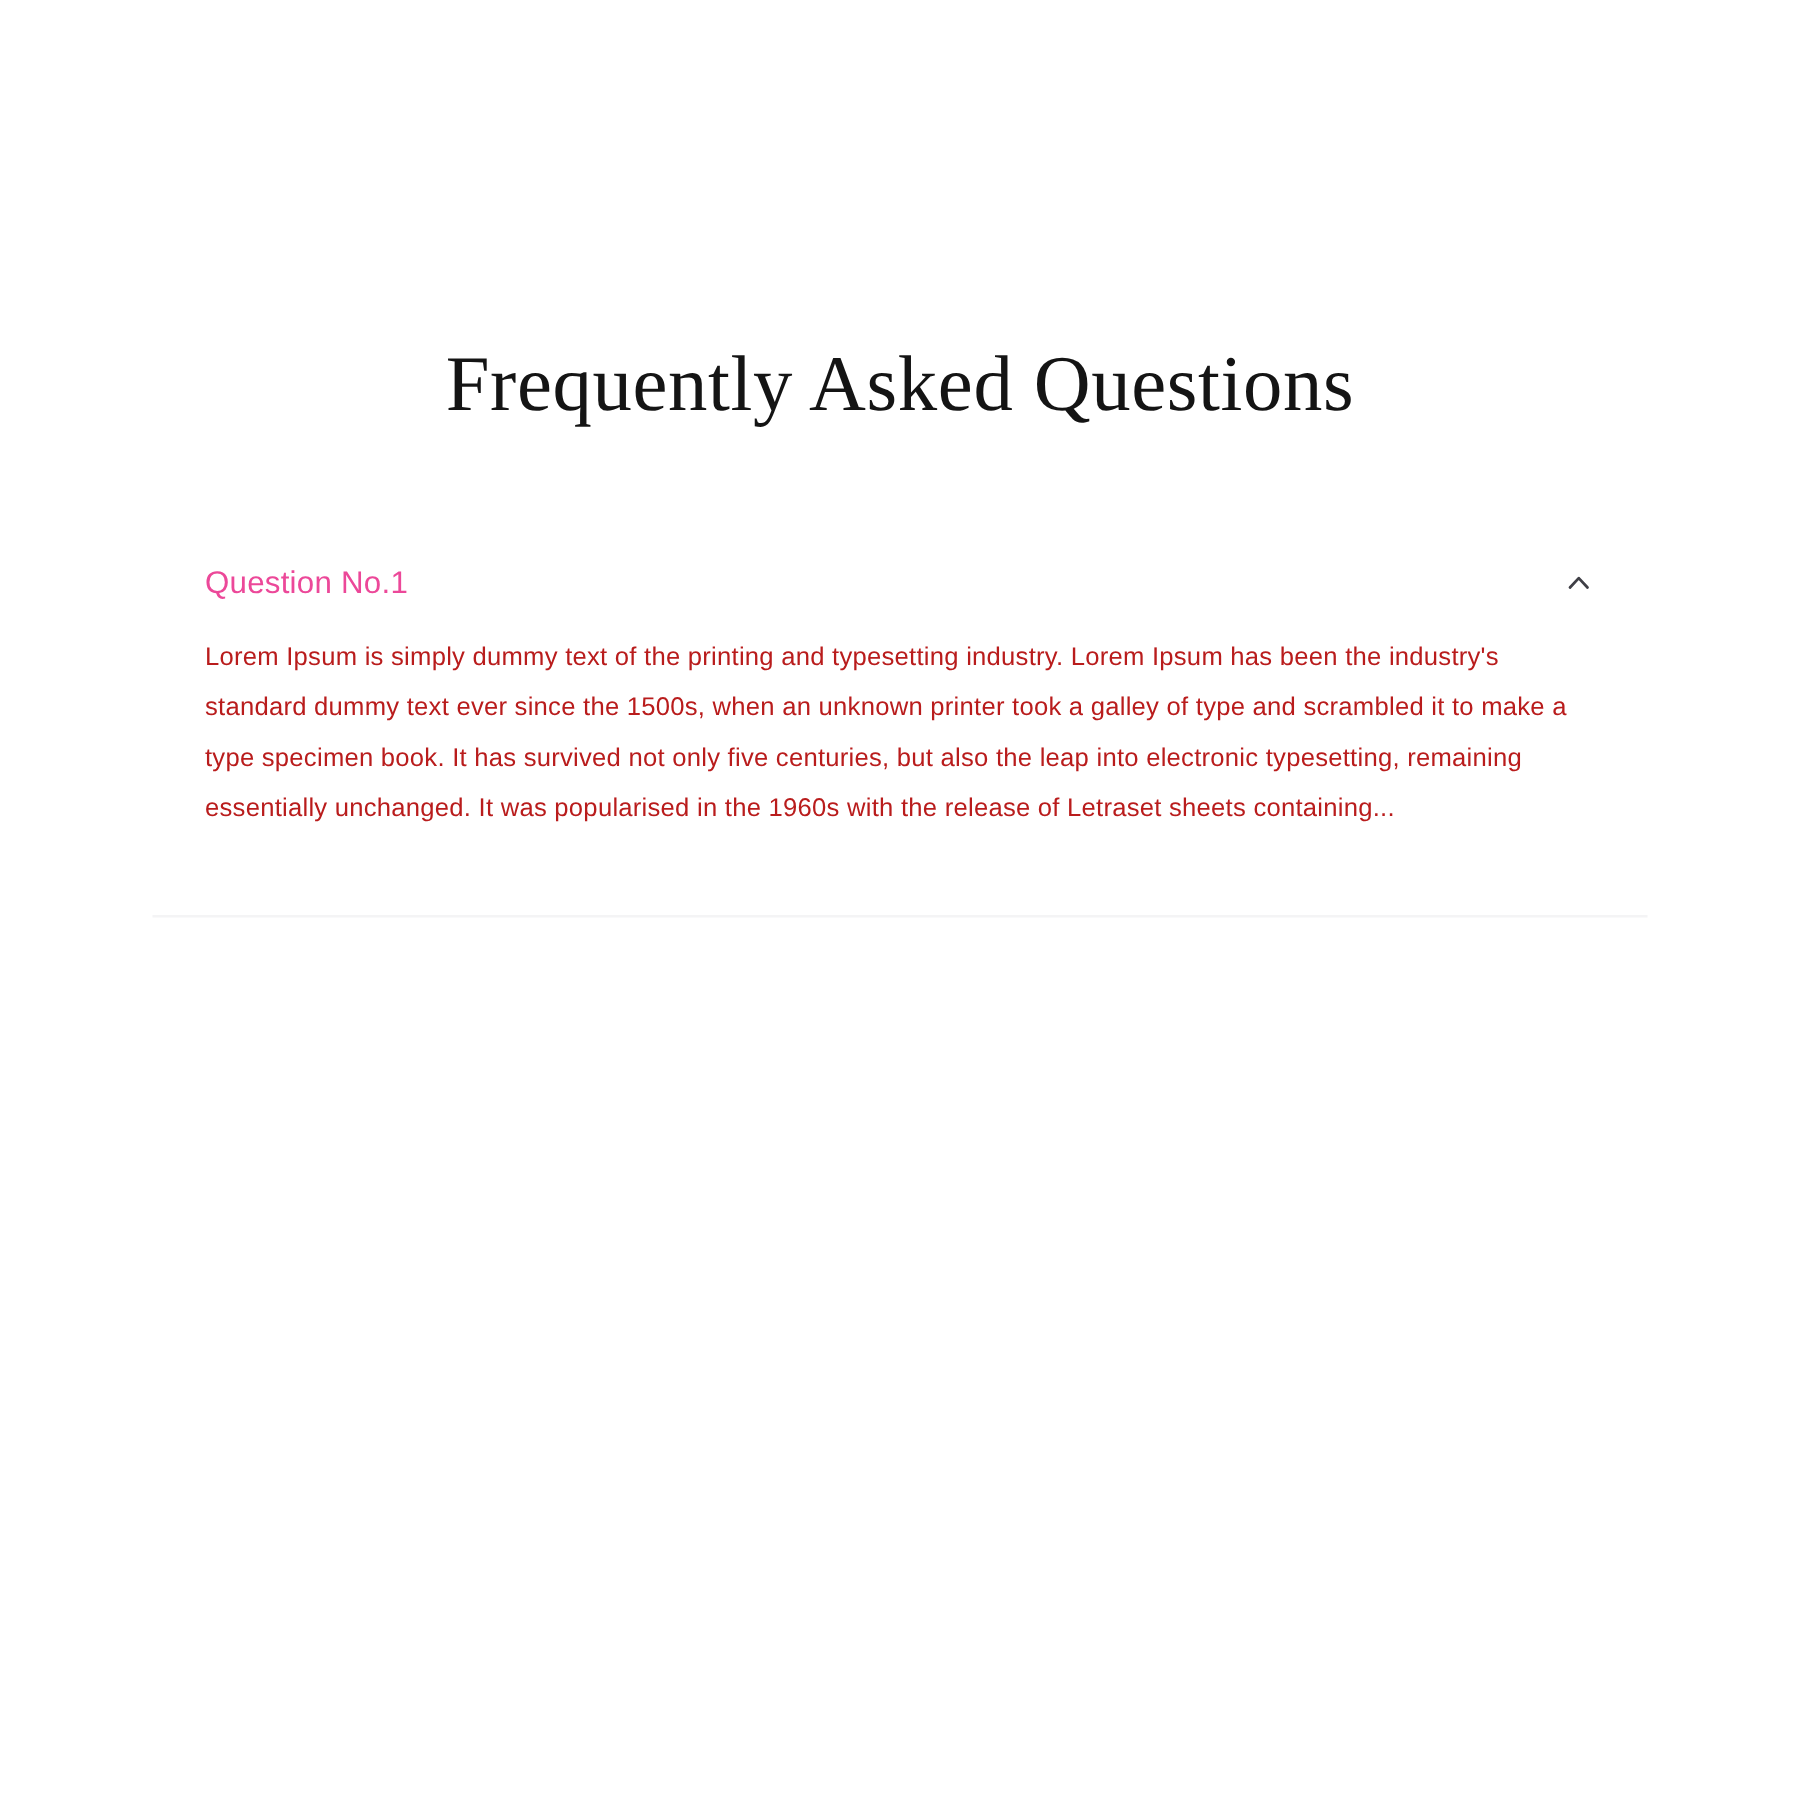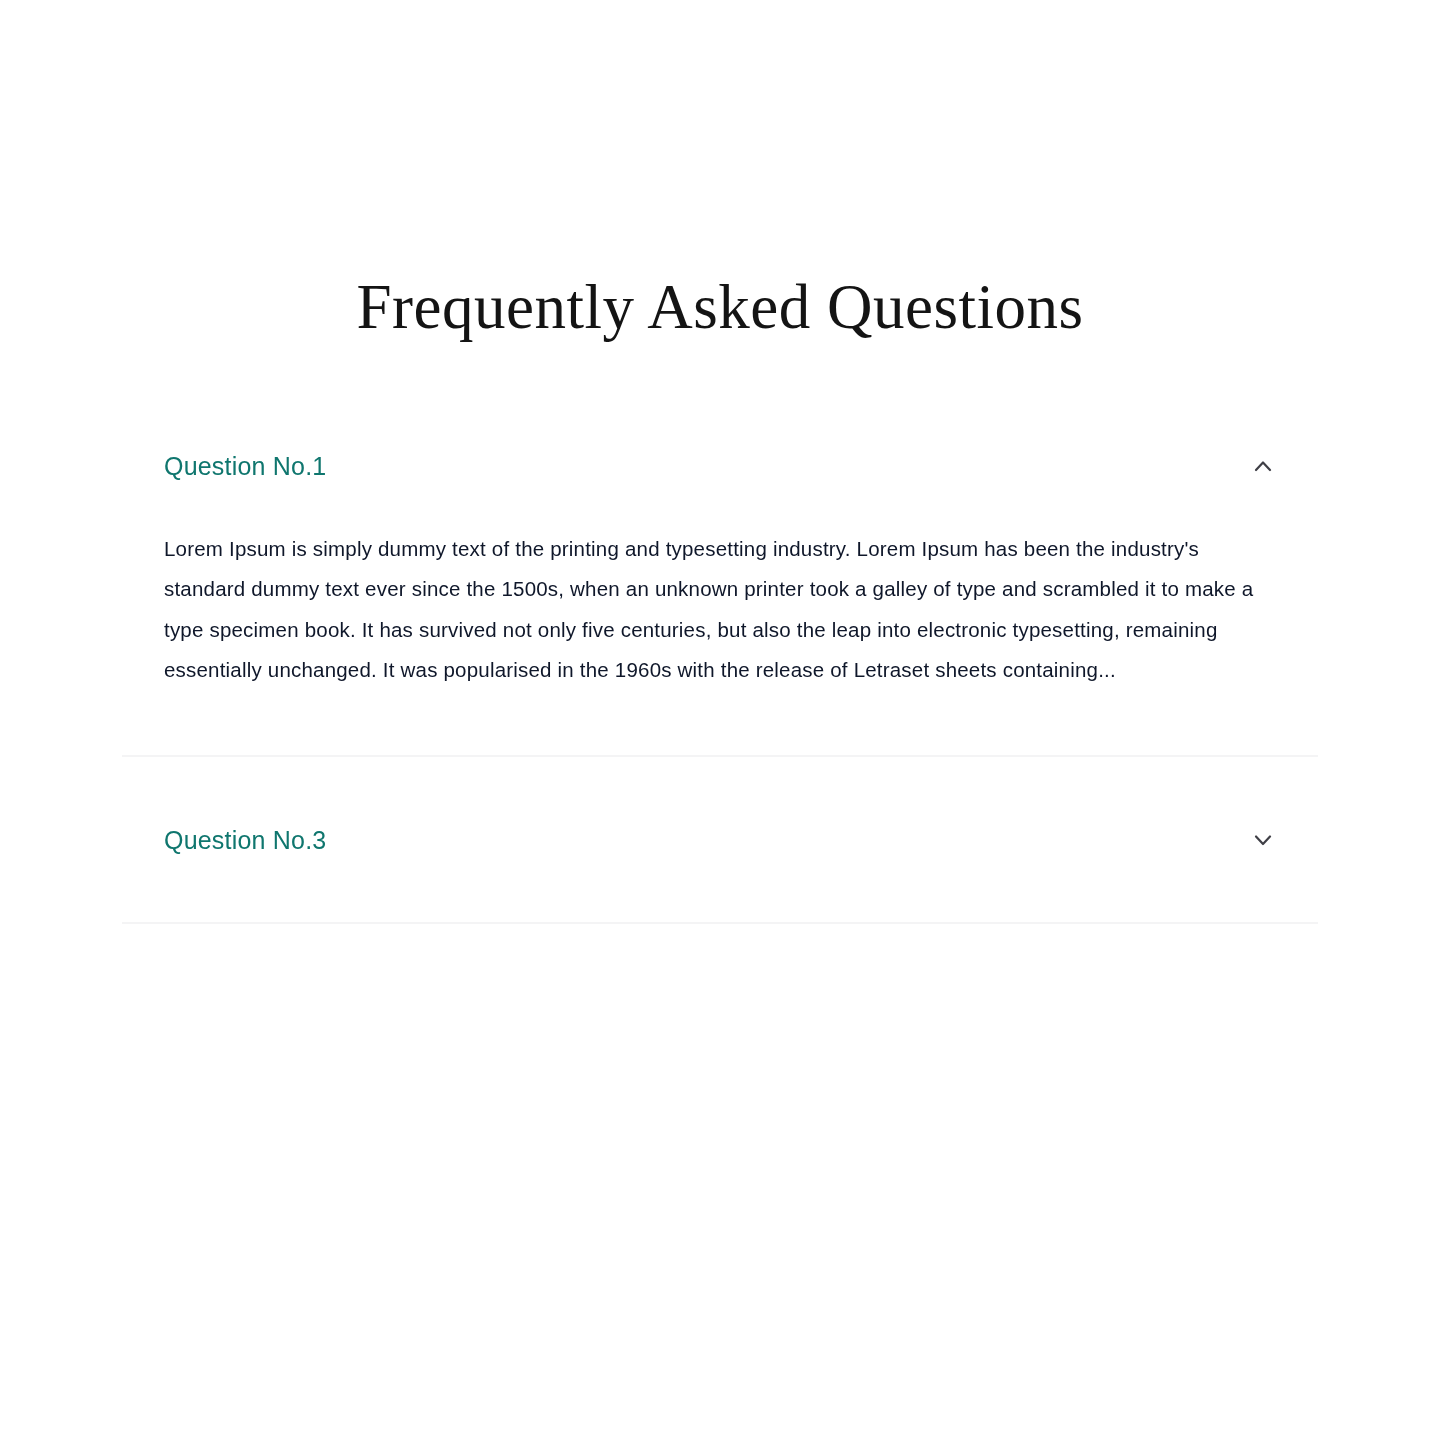--- a/index.html
+++ b/index.html
@@ -38,40 +38,40 @@
   .faq-header {
     display: flex;
     align-items: center;
     justify-content: space-between;
     cursor: pointer;
   }
   .faq-question {
     font-size: 25px;
     line-height: 35px;
     font-weight: 400;
-    color: #0f766e;
+    color: #ec4899;
     letter-spacing: 0.2px;
   }
   .chevron {
     width: 26px;
     height: 26px;
     flex: 0 0 auto;
     display: inline-flex;
     align-items: center;
     justify-content: center;
     color: #3f3f46;
   }
   .chevron svg { display: block; }
   .faq-answer {
-    margin-top: 45px;
+    margin-top: 22px;
     max-width: 1114px;
     font-size: 20.5px;
     line-height: 40.5px;
     font-weight: 400;
-    color: #0f172a;
+    color: #b91c1c;
     letter-spacing: 0.2px;
   }
 </style>
 </head>
 <body>
 
 <div class="page">
 
   <h1 class="page-title">Frequently Asked Questions</h1>
 
@@ -83,25 +83,15 @@
         <span class="chevron">
           <svg width="26" height="26" viewBox="0 0 26 26" fill="none">
             <path d="M6 17 L13 9.5 L20 17" stroke="currentColor" stroke-width="2.2" stroke-linecap="round" stroke-linejoin="round"></path>
           </svg>
         </span>
       </div>
       <div class="faq-answer">Lorem Ipsum is simply dummy text of the printing and typesetting industry. Lorem Ipsum has been the industry's standard dummy text ever since the 1500s, when an unknown printer took a galley of type and scrambled it to make a type specimen book. It has survived not only five centuries, but also the leap into electronic typesetting, remaining essentially unchanged. It was popularised in the 1960s with the release of Letraset sheets containing...</div>
     </div>
 
 
-    <div class="faq-item">
-      <div class="faq-header">
-        <span class="faq-question">Question No.3</span>
-        <span class="chevron">
-          <svg width="26" height="26" viewBox="0 0 26 26" fill="none">
-            <path d="M6 9.5 L13 17 L20 9.5" stroke="currentColor" stroke-width="2.2" stroke-linecap="round" stroke-linejoin="round"></path>
-          </svg>
-        </span>
-      </div>
-    </div>
 
   </div>
 </div>
 
 </body></html>

